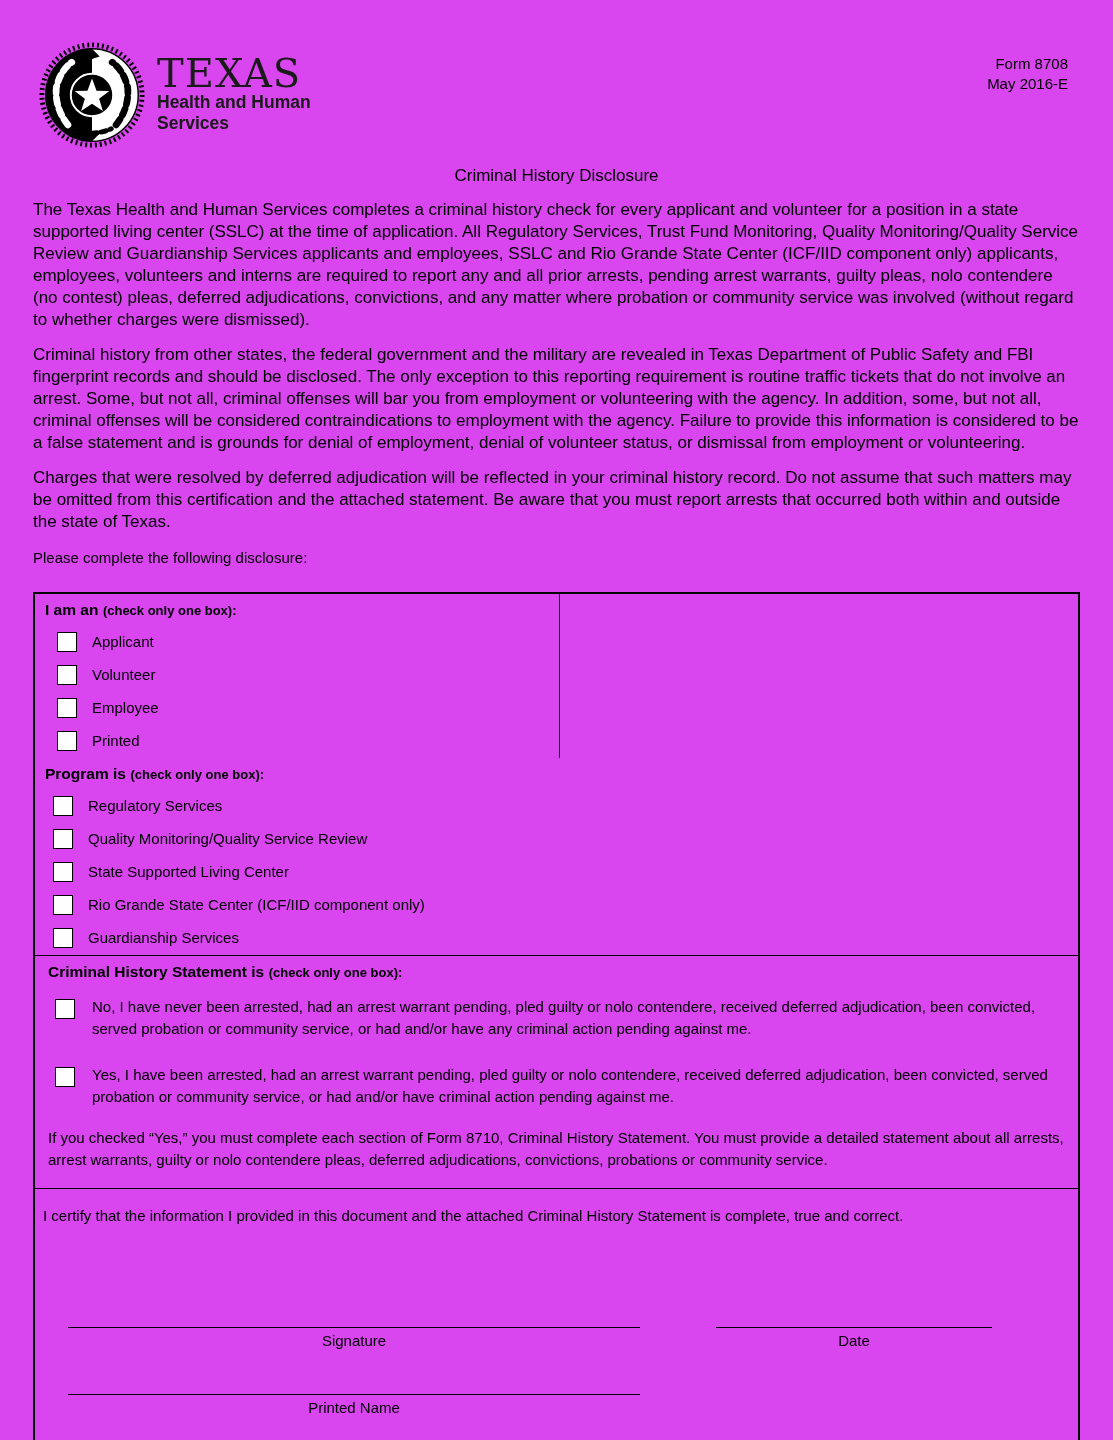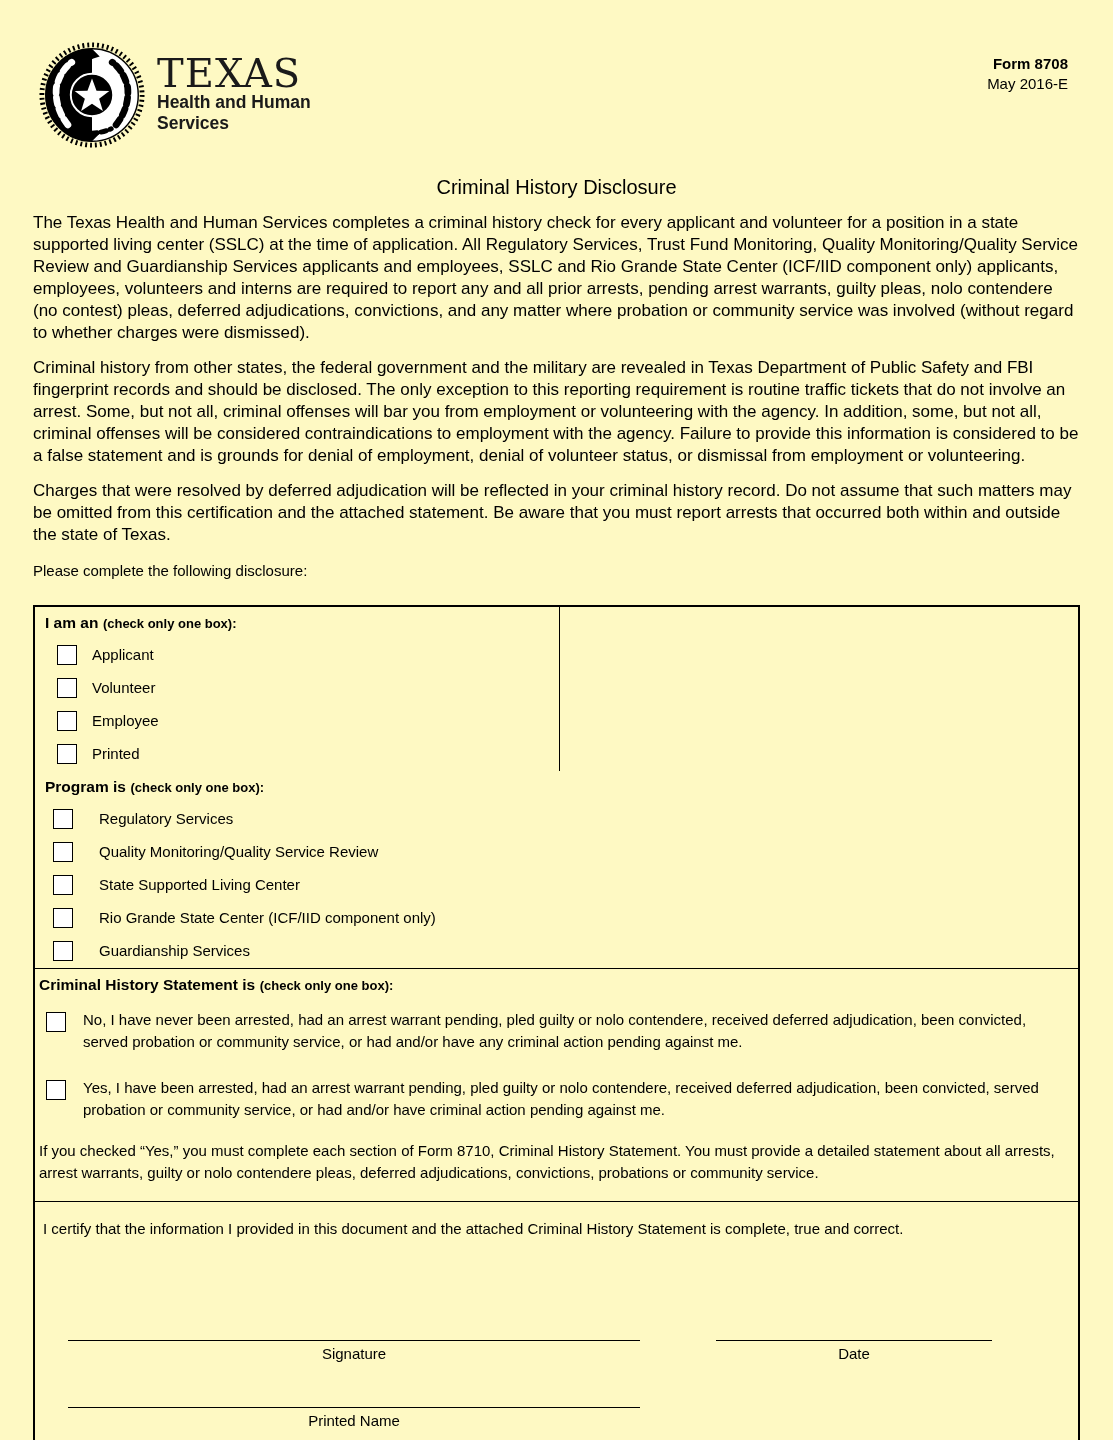--- a/index.html
+++ b/index.html
@@ -6,70 +6,70 @@
   html, body { background: #ffffff; }
   body {
     width: 1113px; height: 1440px;
     font-family: "Liberation Sans", sans-serif;
     color: #000;
     position: relative;
   }
   .page {
     width: 1113px; height: 1440px;
     padding: 42px 33px 0 33px;
-    background: #fef9c3;
+    background: #d946ef;
   }
 
   
   .header { display: flex; justify-content: space-between; align-items: flex-start; height: 112px; }
   .brand { display: flex; align-items: flex-start; gap: 12px; padding-left: 6px; }
   .seal { width: 106px; height: 106px; flex: none; }
   .wordmark { padding-top: 12px; }
   .wm-texas {
     font-family: "DejaVu Serif", serif;
     font-size: 40px; line-height: 38px; font-weight: 400;
     letter-spacing: 1px; color: #1a1a1a;
   }
   .wm-sub {
     font-size: 17.5px; line-height: 21px; font-weight: bold; color: #1a1a1a;
   }
   .form-meta { text-align: right; padding-top: 12px; padding-right: 12px; font-size: 15px; line-height: 20px; }
-  .form-number { font-weight: bold; margin-left: 36px; }
+  .form-number { font-weight: normal; margin-left: 36px; }
 
   
   .title {
-    text-align: center; font-size: 20px; font-weight: 400;
-    margin-top: 22px; margin-bottom: 10px;
+    text-align: center; font-size: 17px; font-weight: 400;
+    margin-top: 12px; margin-bottom: 10px;
   }
   .body-par { font-size: 17px; line-height: 22px; margin-top: 13px; }
   .instruction { font-size: 15px; line-height: 22px; margin-top: 14px; margin-bottom: 0; }
 
   
   .form-table {
     margin-top: 23px;
     border: 2px solid #000;
     width: 1047px;
   }
   .row-split { display: flex; min-height: 245px; border-bottom: 1.5px solid #000; flex-direction: column; }
   .cell { padding: 7px 10px; }
   .cell-left  { width: 525px; border-right: 1.5px solid #000; }
   .cell-right { flex: 1; }
 
   .sec-label { font-size: 15.5px; font-weight: bold; }
   .sec-hint  { font-size: 13px; font-weight: bold; }
 
   .opt { display: flex; align-items: center; margin: 12px 0 0 12px; height: 21px; }
-  .cell-right .opt { margin-left: 8px; gap: 11px; }
+  .cell-right .opt { margin-left: 8px; }
   .cb {
     display: inline-block; width: 20px; height: 20px;
     border: 1.5px solid #000; background: #fff; flex: none;
   }
   .opt-label { font-size: 15px; margin-left: 15px; white-space: nowrap; }
 
-  .row-statement { min-height: 233px; padding: 7px 4px; }
+  .row-statement { min-height: 233px; padding: 7px 13px; }
   .stmt-opt { display: flex; align-items: flex-start; margin: 15px 0 0 7px; }
   .stmt-opt + .stmt-opt { margin-top: 24px; }
   .stmt-opt .cb { margin-top: 3px; }
   .stmt-text { font-size: 15px; line-height: 22px; margin-left: 17px; max-width: 965px; }
   .stmt-note { font-size: 15px; line-height: 22px; margin-top: 19px; }
 
   .row-certify { height: 274px; padding: 16px 24px 0 8px; }
   .certify-text { font-size: 15px; line-height: 22px; }
 
   .sig-row { display: flex; margin-top: 100px; }

